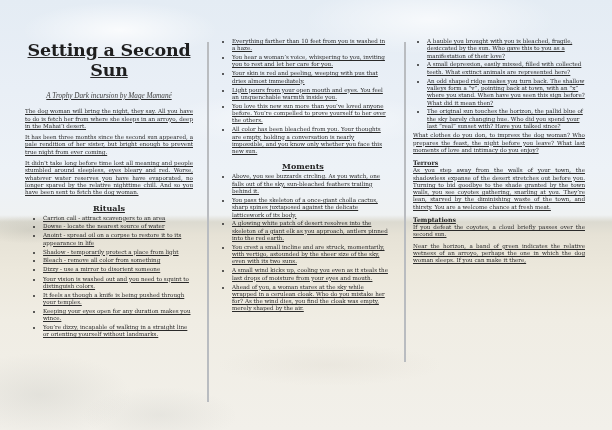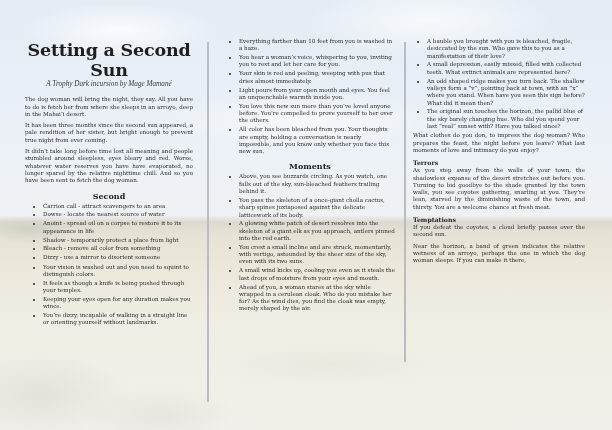--- a/index.html
+++ b/index.html
@@ -21,38 +21,39 @@
         radial-gradient(ellipse 130px 60px at 40px 180px, rgba(200,200,195,0.35), rgba(0,0,0,0) 70%),
         radial-gradient(ellipse 110px 40px at 160px 200px, rgba(205,205,200,0.30), rgba(0,0,0,0) 70%),
         radial-gradient(ellipse 160px 30px at 330px 150px, rgba(215,210,200,0.25), rgba(0,0,0,0) 70%),
         radial-gradient(ellipse 70px 20px at 30px 15px, rgba(180,180,170,0.35), rgba(0,0,0,0) 70%);
       pointer-events: none;
     }
     .col {
       position: absolute; top: 38px;
       font-size: 5.6px; line-height: 7.3px;
       text-align: justify;
+      text-decoration: underline;
     }
     .col1 { left: 25px; width: 168px; }
-    .col2 { left: 225px; width: 170px; }
+    .col2 { left: 218px; width: 170px; }
     .col3 { left: 413px; width: 172px; }
     .divider {
       position: absolute; top: 42px; width: 2px; background: #b9bcc0;
     }
     .div1 { left: 207px; height: 360px; }
     .div2 { left: 404px; height: 320px; }
     .title {
       font-family: "DejaVu Serif", serif;
       font-weight: bold; font-size: 17.5px; line-height: 20px;
       text-align: center; color: #1f1f1f; margin: 2px 0 0 0;
       letter-spacing: -0.2px;
     }
     .subtitle {
       font-family: "Liberation Serif", serif; font-style: italic;
-      font-size: 7.2px; text-align: center; color: #3c3c3c; margin: 1px 0 8px 0;
+      font-size: 7.2px; text-align: center; color: #3c3c3c; margin: 13px 0 8px 0;
     }
     p { margin: 0 0 4px 0; }
     .sec-head {
       font-family: "DejaVu Serif", serif; font-weight: bold;
       font-size: 8px; line-height: 10px; text-align: center; margin: 6px 0 2px 0; color: #222;
     }
     .sub-head {
       font-weight: bold; font-size: 6.2px; line-height: 8px; margin: 5px 0 0 0; color: #222;
     }
     ul { margin: 0 0 2px 0; padding-left: 18px; }
@@ -67,21 +68,21 @@
 <div class="divider div1"></div>
 <div class="divider div2"></div>
 
 <div class="col col1">
   <h1 class="title">Setting a Second Sun</h1>
   <div class="subtitle">A Trophy Dark incursion by Mage Mamané</div>
   <p>The dog woman will bring the night, they say. All you have to do is fetch her from where she sleeps in an arroyo, deep in the Mahai’i desert.</p>
   <p>It has been three months since the second sun appeared, a pale rendition of her sister, but bright enough to prevent true night from ever coming.</p>
   <p>It didn’t take long before time lost all meaning and people stumbled around sleepless, eyes bleary and red. Worse, whatever water reserves you have have evaporated, no longer spared by the relative nighttime chill. And so you have been sent to fetch the dog woman.</p>
 
-  <div class="sec-head">Second</div>
+  <div class="sec-head">Rituals</div>
   <ul>
     <li>Carrion call - attract scavengers to an area</li>
     <li>Dowse - locate the nearest source of water</li>
     <li>Anoint - spread oil on a corpse to restore it to its appearance in life</li>
     <li>Shadow - temporarily protect a place from light</li>
     <li>Bleach - remove all color from something</li>
     <li>Dizzy - use a mirror to disorient someone</li>
   </ul>
 
   <ul>

